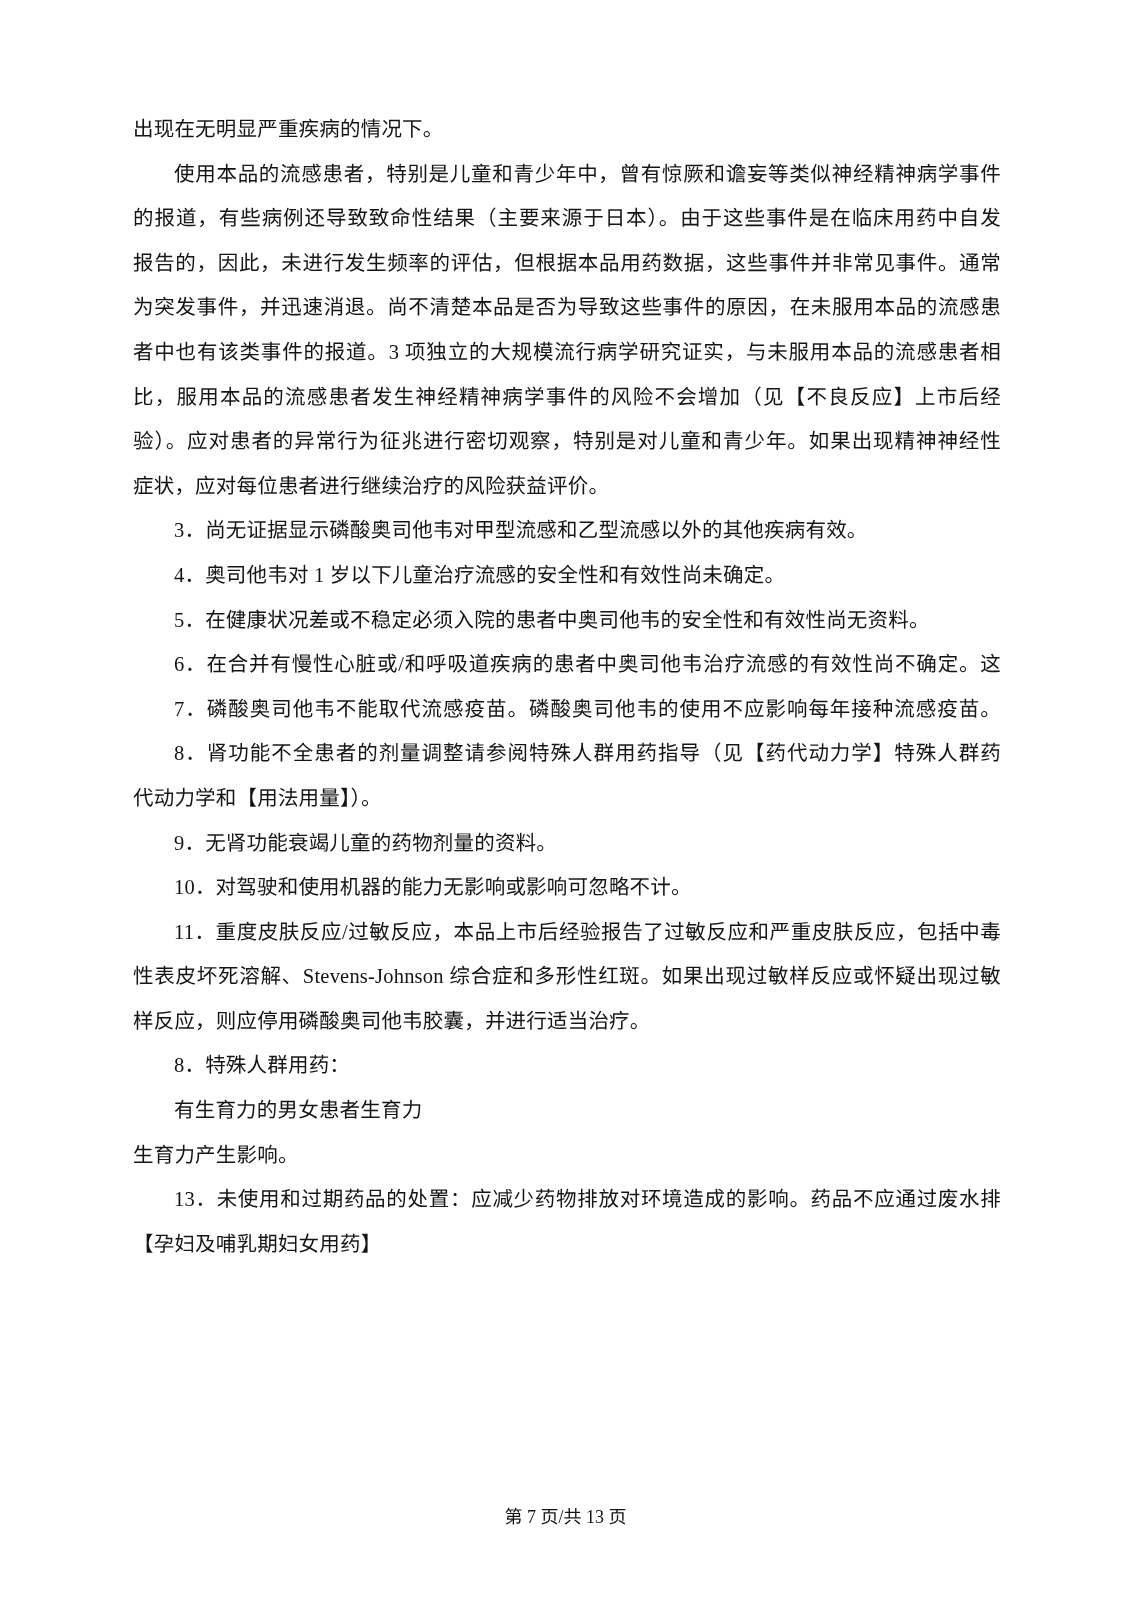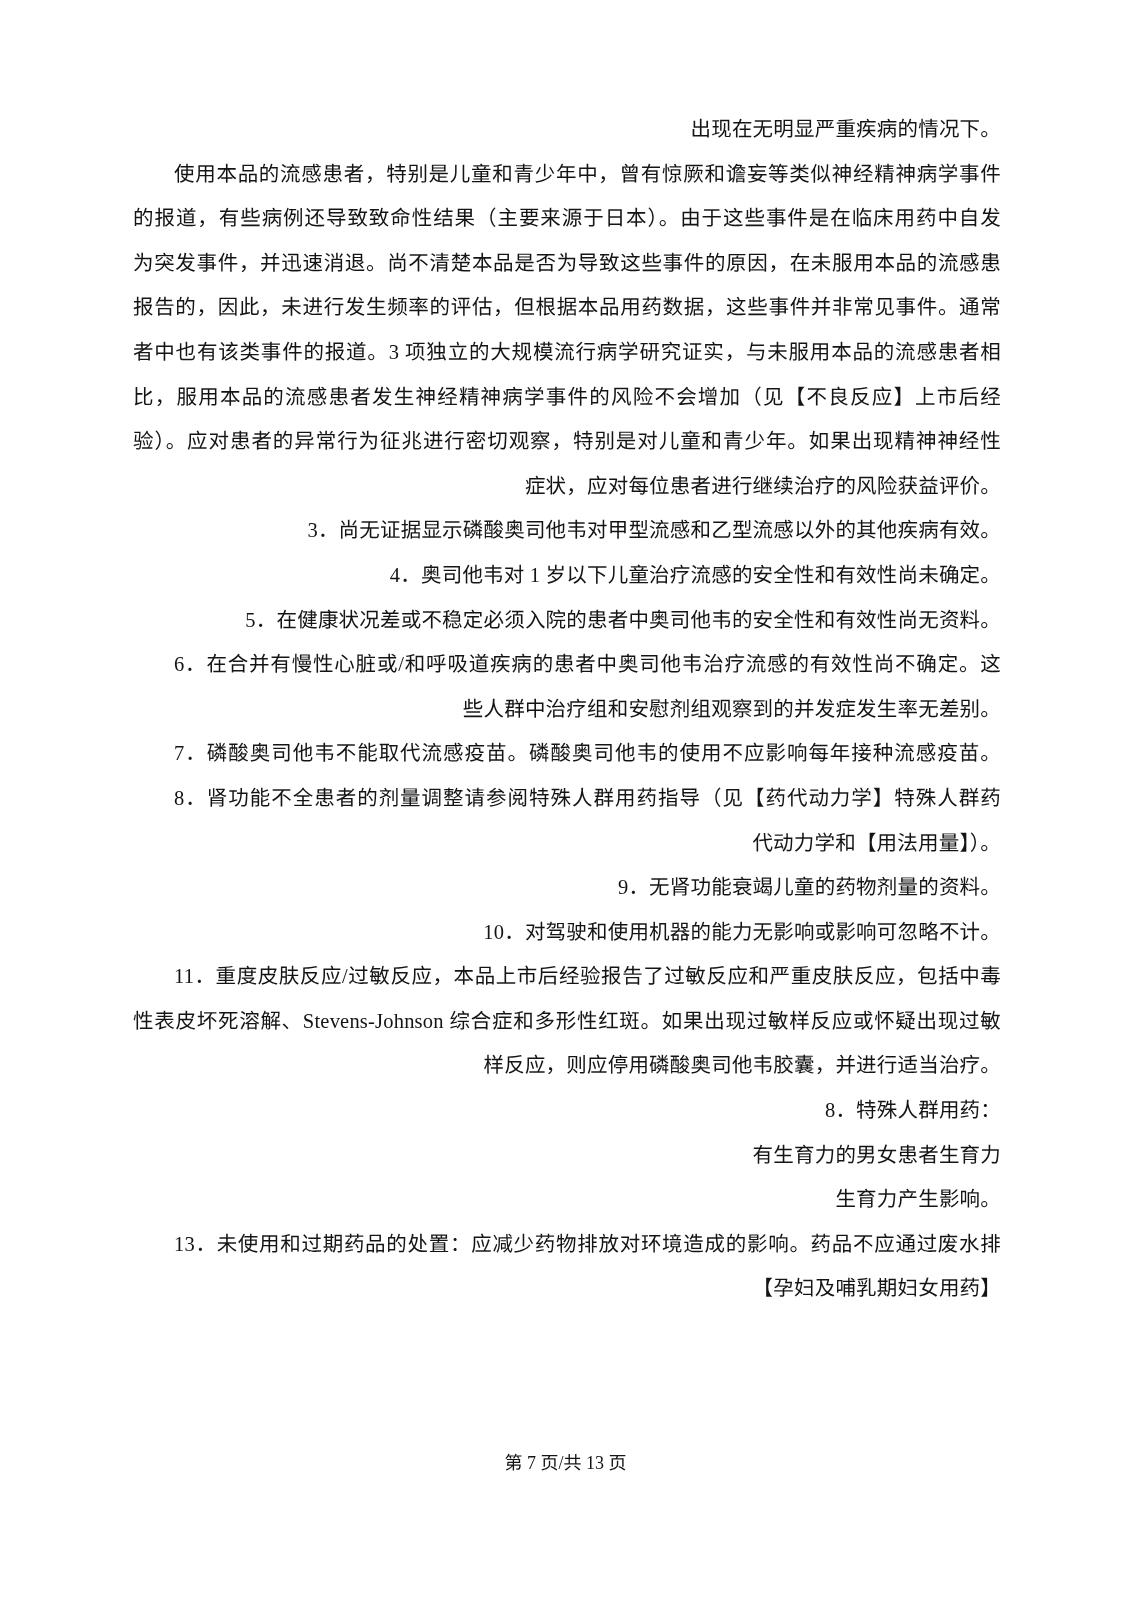--- a/index.html
+++ b/index.html
@@ -20,58 +20,57 @@
     position: absolute;
     left: 133px;
     top: 107px;
     width: 868px;
   }
   .line {
     height: 44.6px;
     line-height: 44.6px;
     font-size: 20.5px;
     letter-spacing: 0.2px;
-    text-align: right;
+    text-align: left;
   }
   .line.indent { text-indent: 2em; }
   .line.justify {
     text-align: justify;
     text-align-last: justify;
     text-justify: inter-ideograph;
   }
   .footer {
     position: absolute;
     left: 0;
-    top: 1450px;
+    top: 1504px;
     width: 1131px;
     text-align: center;
     font-size: 18px;
     line-height: 26px;
     color: #141414;
   }
 </style>
 </head>
 <body>
 
 <div class="page">
   <div class="content">
       <div class="line">出现在无明显严重疾病的情况下。</div>
       <div class="line indent justify">使用本品的流感患者，特别是儿童和青少年中，曾有惊厥和谵妄等类似神经精神病学事件</div>
       <div class="line justify">的报道，有些病例还导致致命性结果（主要来源于日本）。由于这些事件是在临床用药中自发</div>
+      <div class="line justify">报告的，因此，未进行发生频率的评估，但根据本品用药数据，这些事件并非常见事件。通常</div>
       <div class="line justify">为突发事件，并迅速消退。尚不清楚本品是否为导致这些事件的原因，在未服用本品的流感患</div>
-      <div class="line justify">报告的，因此，未进行发生频率的评估，但根据本品用药数据，这些事件并非常见事件。通常</div>
       <div class="line justify">者中也有该类事件的报道。3 项独立的大规模流行病学研究证实，与未服用本品的流感患者相</div>
       <div class="line justify">比，服用本品的流感患者发生神经精神病学事件的风险不会增加（见【不良反应】上市后经</div>
       <div class="line justify">验）。应对患者的异常行为征兆进行密切观察，特别是对儿童和青少年。如果出现精神神经性</div>
       <div class="line">症状，应对每位患者进行继续治疗的风险获益评价。</div>
       <div class="line indent">3．尚无证据显示磷酸奥司他韦对甲型流感和乙型流感以外的其他疾病有效。</div>
       <div class="line indent">4．奥司他韦对 1 岁以下儿童治疗流感的安全性和有效性尚未确定。</div>
       <div class="line indent">5．在健康状况差或不稳定必须入院的患者中奥司他韦的安全性和有效性尚无资料。</div>
       <div class="line indent justify">6．在合并有慢性心脏或/和呼吸道疾病的患者中奥司他韦治疗流感的有效性尚不确定。这</div>
-      <div class="line">些人群中治疗组和安慰剂组观察到的并发症发生率无差别。</div>
       <div class="line indent justify">7．磷酸奥司他韦不能取代流感疫苗。磷酸奥司他韦的使用不应影响每年接种流感疫苗。</div>
       <div class="line indent justify">8．肾功能不全患者的剂量调整请参阅特殊人群用药指导（见【药代动力学】特殊人群药</div>
       <div class="line">代动力学和【用法用量】）。</div>
       <div class="line indent">9．无肾功能衰竭儿童的药物剂量的资料。</div>
       <div class="line indent">10．对驾驶和使用机器的能力无影响或影响可忽略不计。</div>
       <div class="line indent justify">11．重度皮肤反应/过敏反应，本品上市后经验报告了过敏反应和严重皮肤反应，包括中毒</div>
       <div class="line justify">性表皮坏死溶解、Stevens-Johnson 综合症和多形性红斑。如果出现过敏样反应或怀疑出现过敏</div>
       <div class="line">样反应，则应停用磷酸奥司他韦胶囊，并进行适当治疗。</div>
       <div class="line indent">8．特殊人群用药：</div>
       <div class="line indent">有生育力的男女患者生育力</div>

